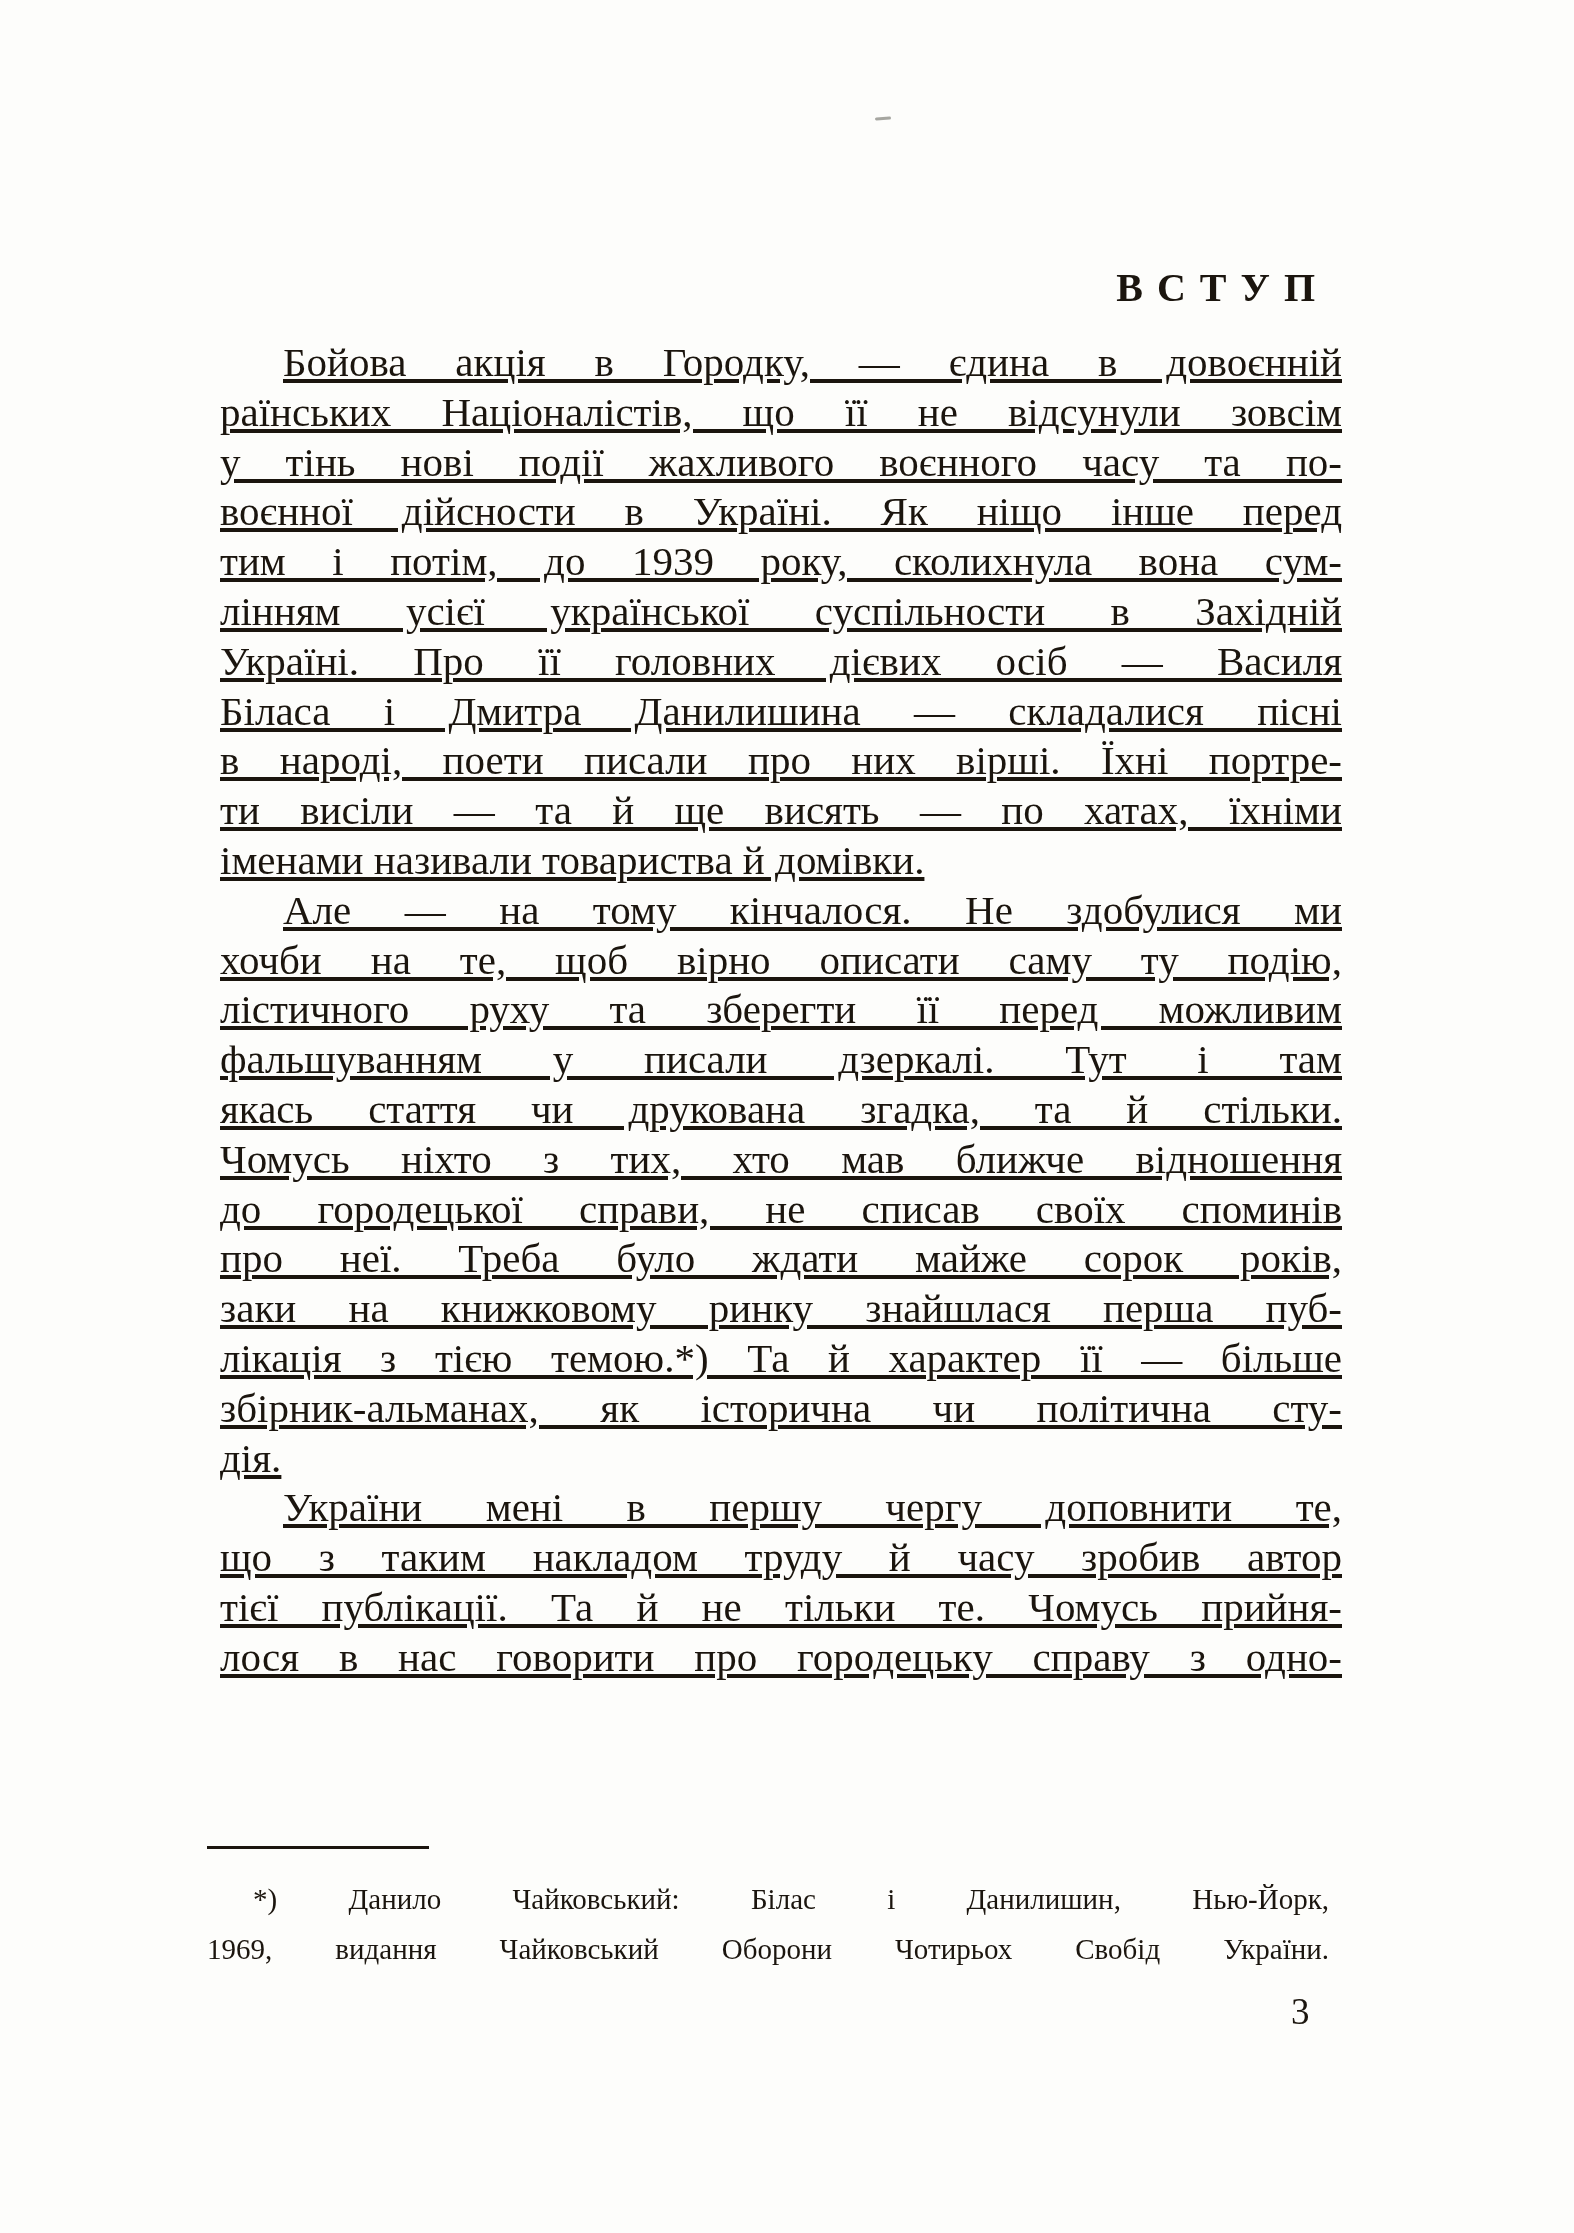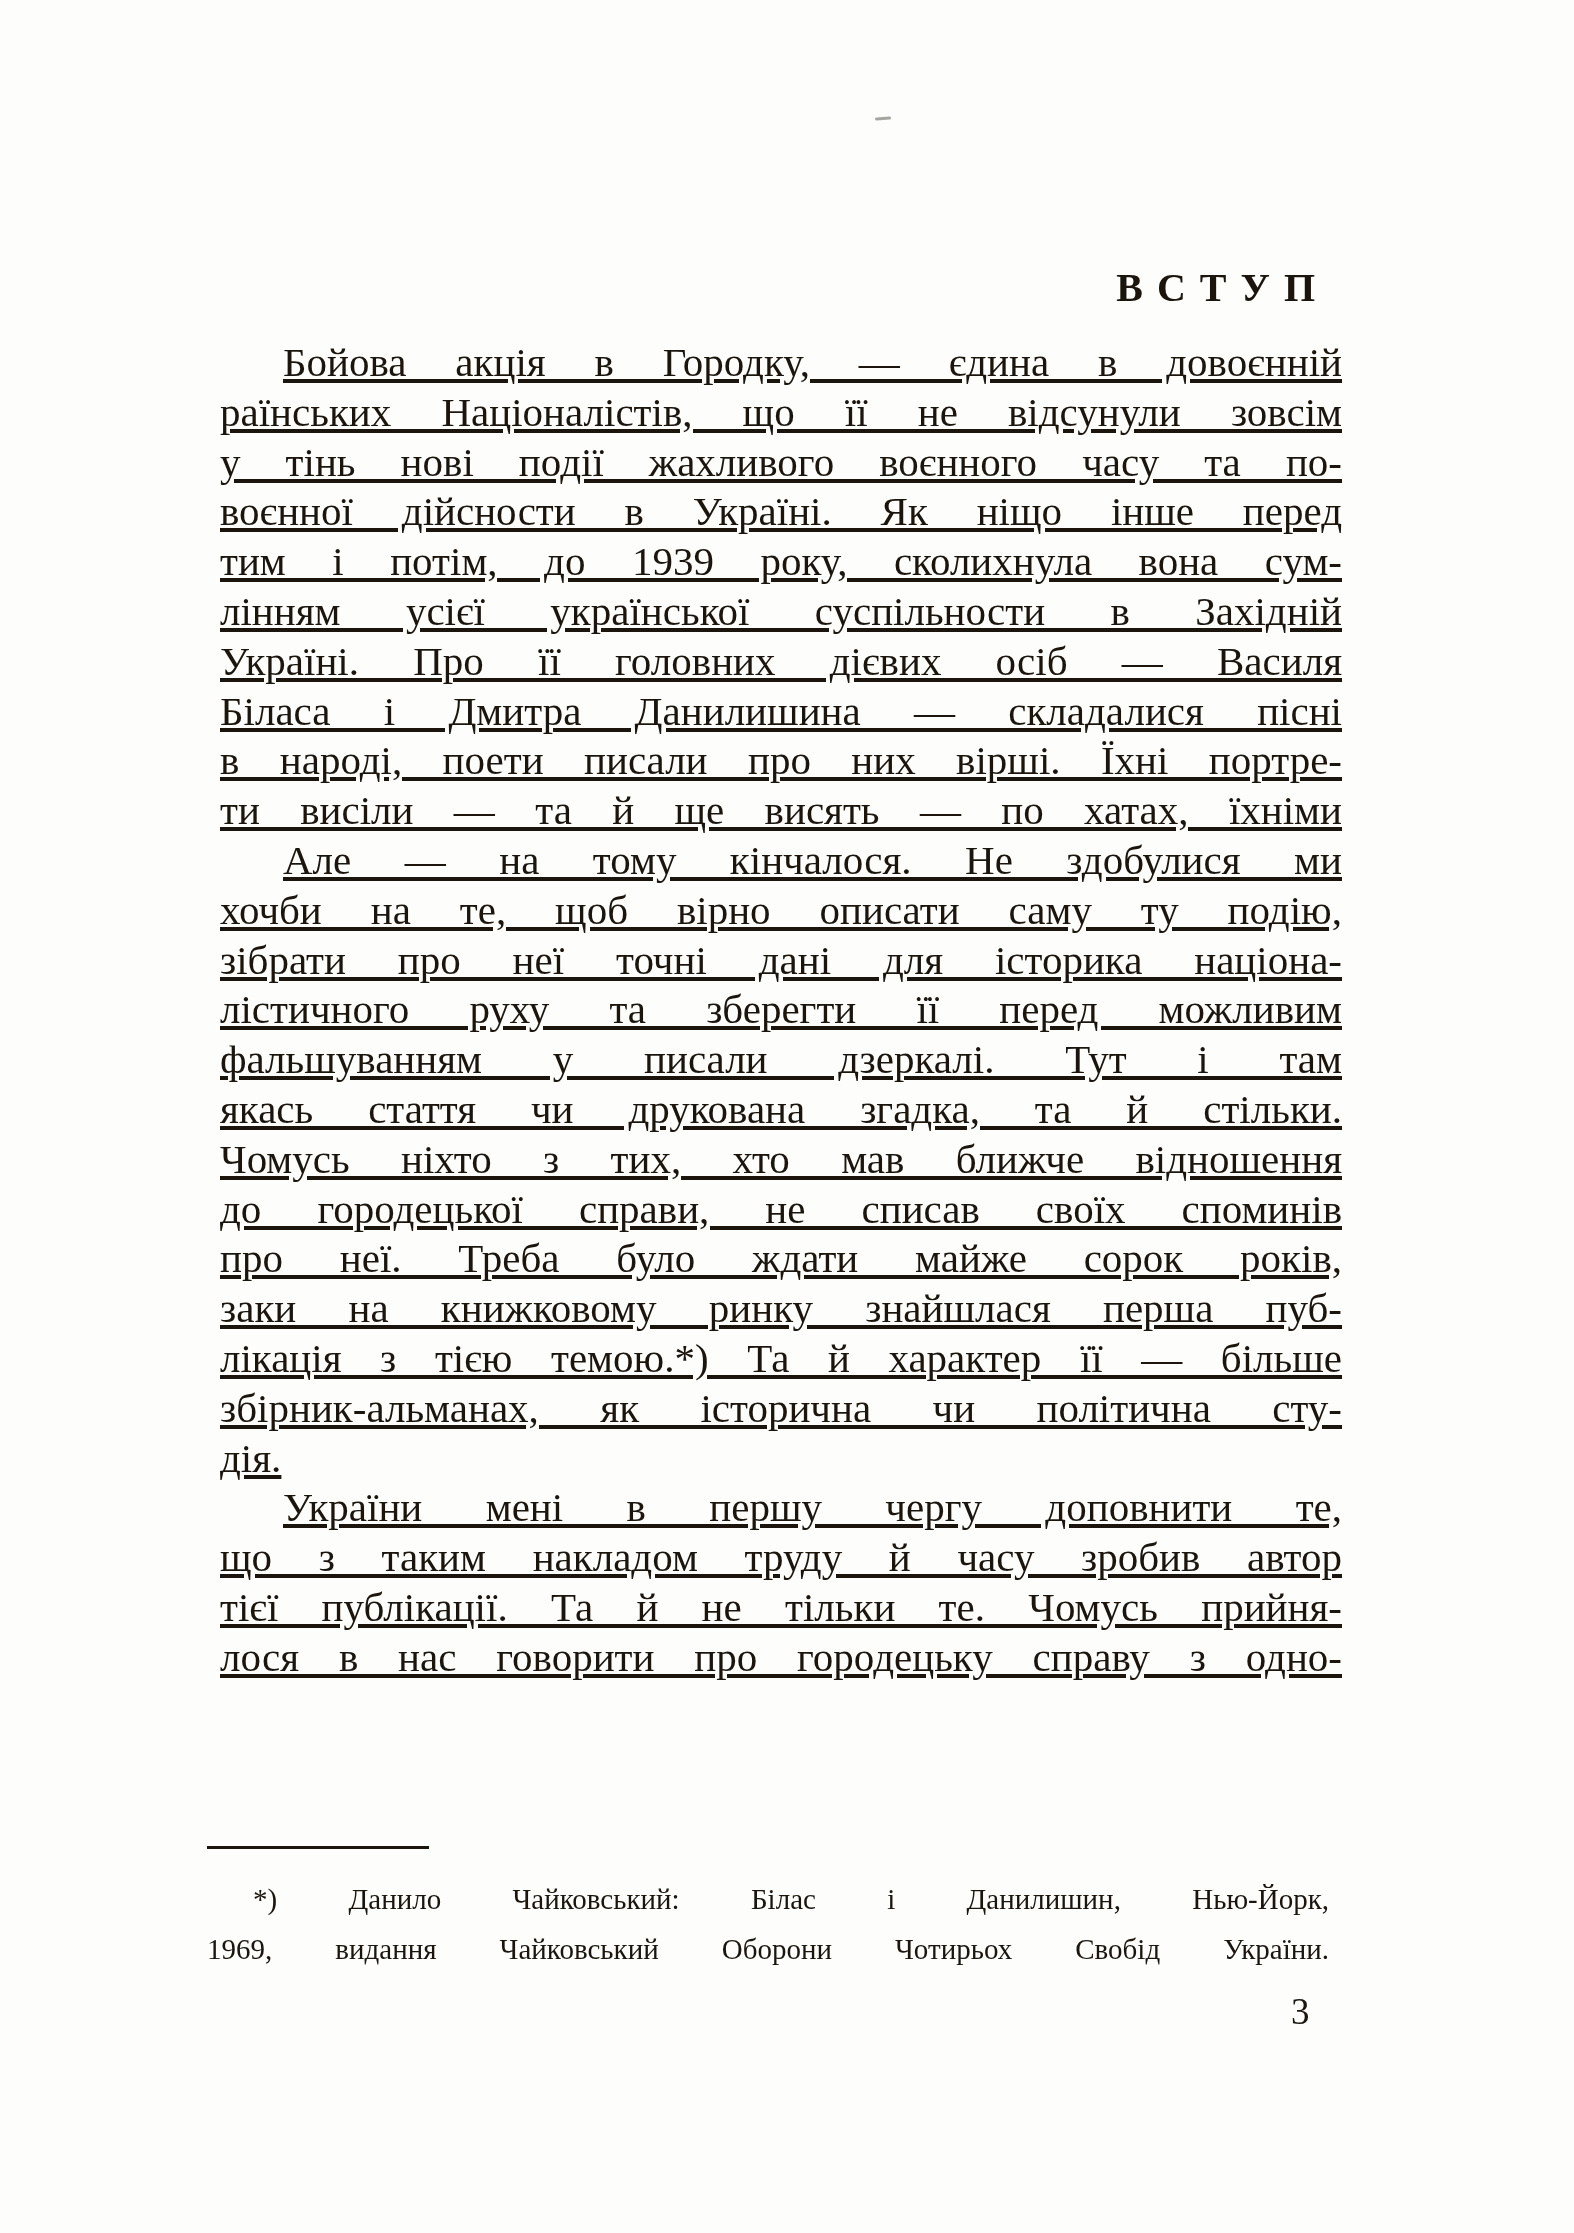--- a/index.html
+++ b/index.html
@@ -93,23 +93,23 @@
       <div class="tline just indent">Бойова акція в Городку, — єдина в довоєнній</div>
       <div class="tline just">раїнських Націоналістів, що її не відсунули зовсім</div>
       <div class="tline just">у тінь нові події жахливого воєнного часу та по-</div>
       <div class="tline just">воєнної дійсности в Україні.  Як ніщо інше перед</div>
       <div class="tline just">тим і потім, до 1939 року, сколихнула вона сум-</div>
       <div class="tline just">лінням усієї української суспільности в Західній</div>
       <div class="tline just">Україні.  Про її головних дієвих осіб — Василя</div>
       <div class="tline just">Біласа і Дмитра Данилишина — складалися пісні</div>
       <div class="tline just">в народі, поети писали про них вірші.  Їхні портре-</div>
       <div class="tline just">ти висіли — та й ще висять — по хатах, їхніми</div>
+      <div class="tline">іменами називали товариства й домівки.</div>
       <div class="tline just indent">Але — на тому кінчалося.  Не здобулися ми</div>
       <div class="tline just">хочби на те, щоб вірно описати саму ту подію,</div>
-      <div class="tline just">зібрати про неї точні дані для історика націона-</div>
       <div class="tline just">лістичного руху та зберегти її перед можливим</div>
       <div class="tline just">фальшуванням у писали дзеркалі.  Тут і там</div>
       <div class="tline just">якась стаття чи друкована згадка, та й стільки.</div>
       <div class="tline just">Чомусь ніхто з тих, хто мав ближче відношення</div>
       <div class="tline just">до городецької справи, не списав своїх споминів</div>
       <div class="tline just">про неї.  Треба було ждати майже сорок років,</div>
       <div class="tline just">заки на книжковому ринку знайшлася перша пуб-</div>
       <div class="tline just">лікація з тією темою.*)  Та й характер її — більше</div>
       <div class="tline just">збірник-альманах, як історична чи політична сту-</div>
       <div class="tline">дія.</div>

